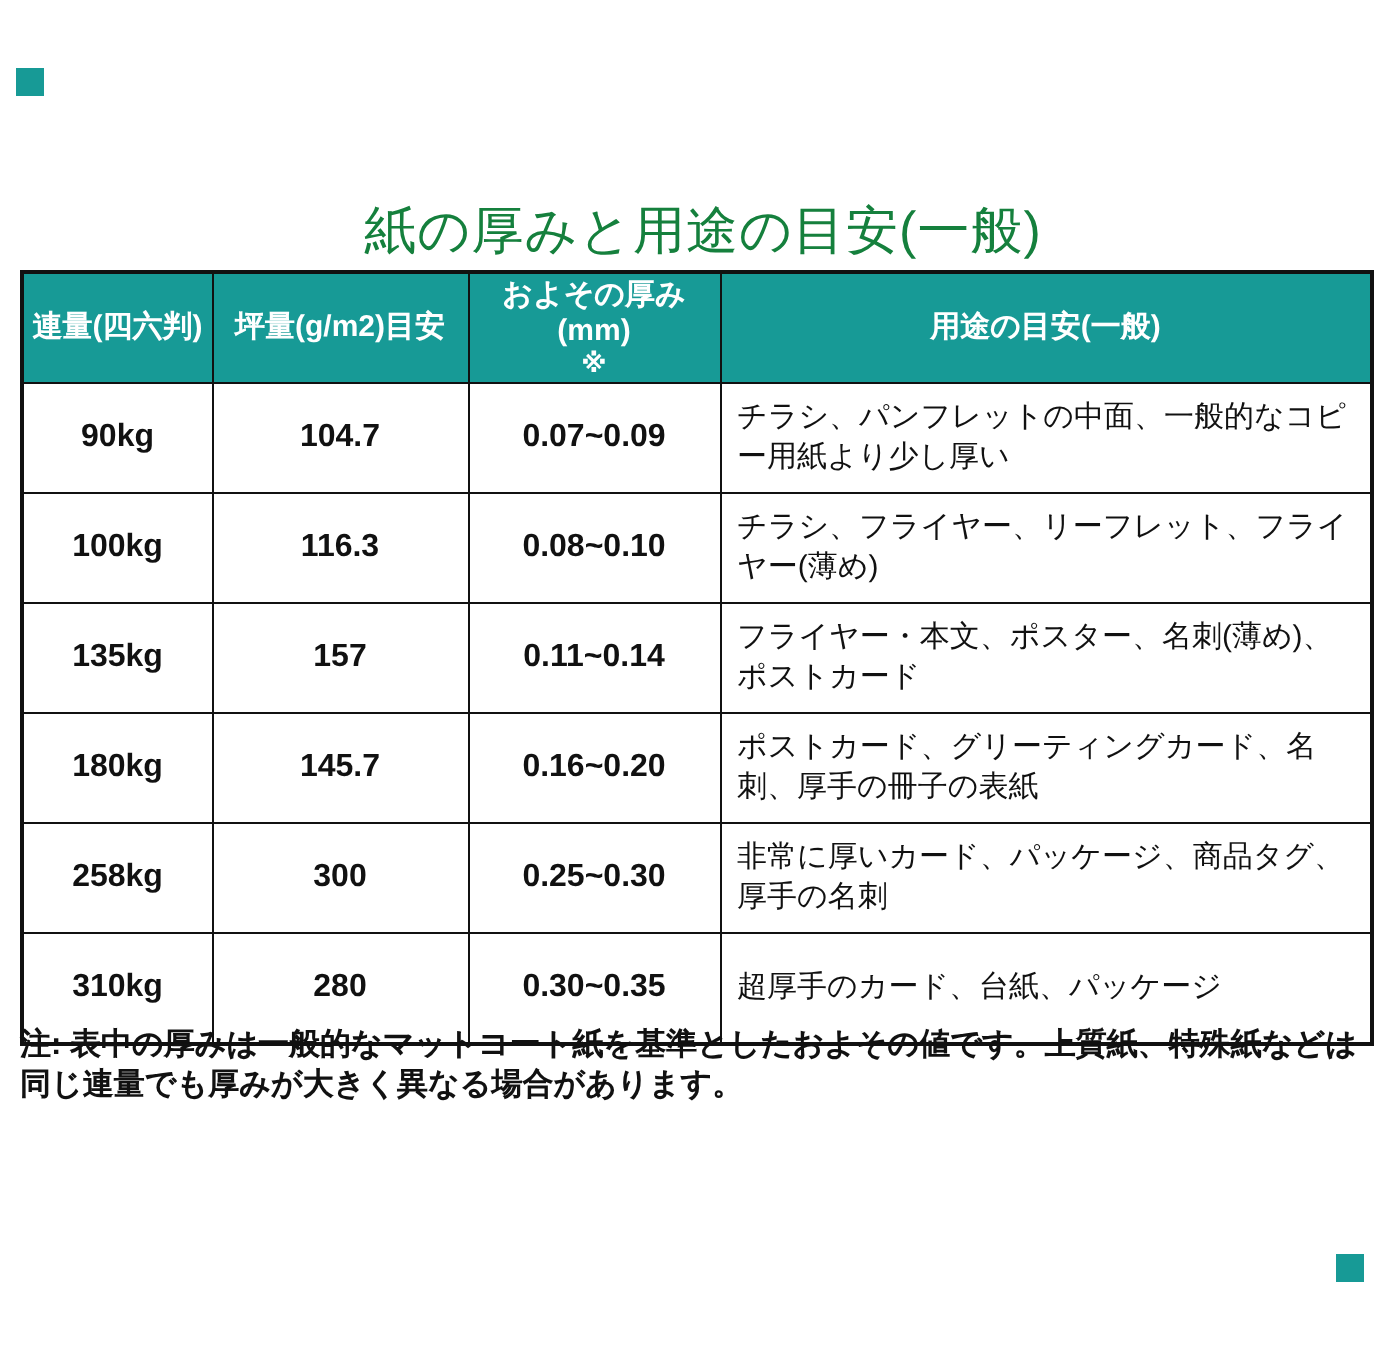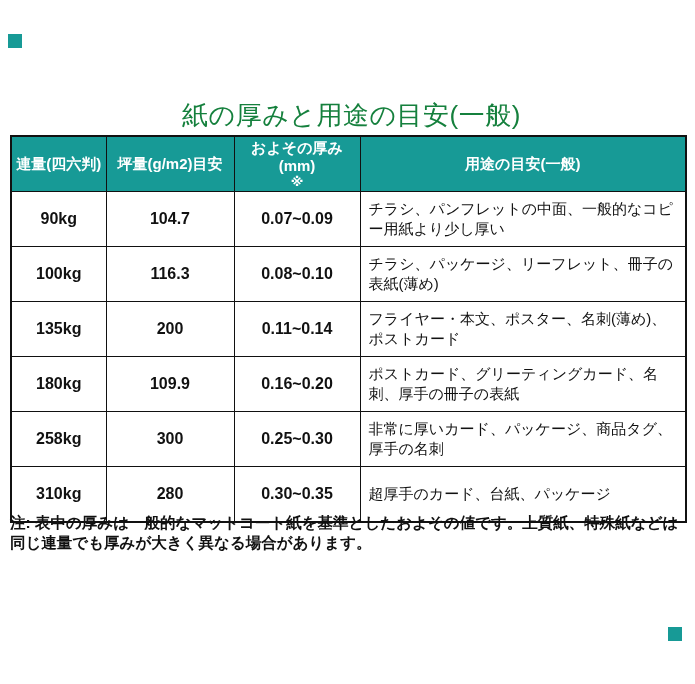--- a/index.html
+++ b/index.html
@@ -127,31 +127,31 @@
       <tr>
         <td class="num">90kg</td>
         <td class="num">104.7</td>
         <td class="num">0.07~0.09</td>
         <td class="usage">チラシ、パンフレットの中面、一般的なコピー用紙より少し厚い</td>
       </tr>
       <tr>
         <td class="num">100kg</td>
         <td class="num">116.3</td>
         <td class="num">0.08~0.10</td>
-        <td class="usage">チラシ、パッケージ、リーフレット、冊子の表紙(薄め)</td>
+        <td class="usage">チラシ、フライヤー、リーフレット、フライヤー(薄め)</td>
       </tr>
       <tr>
         <td class="num">135kg</td>
-        <td class="num">200</td>
+        <td class="num">157</td>
         <td class="num">0.11~0.14</td>
         <td class="usage">フライヤー・本文、ポスター、名刺(薄め)、ポストカード</td>
       </tr>
       <tr>
         <td class="num">180kg</td>
-        <td class="num">109.9</td>
+        <td class="num">145.7</td>
         <td class="num">0.16~0.20</td>
         <td class="usage">ポストカード、グリーティングカード、名刺、厚手の冊子の表紙</td>
       </tr>
       <tr>
         <td class="num">258kg</td>
         <td class="num">300</td>
         <td class="num">0.25~0.30</td>
         <td class="usage">非常に厚いカード、パッケージ、商品タグ、厚手の名刺</td>
       </tr>
       <tr>

